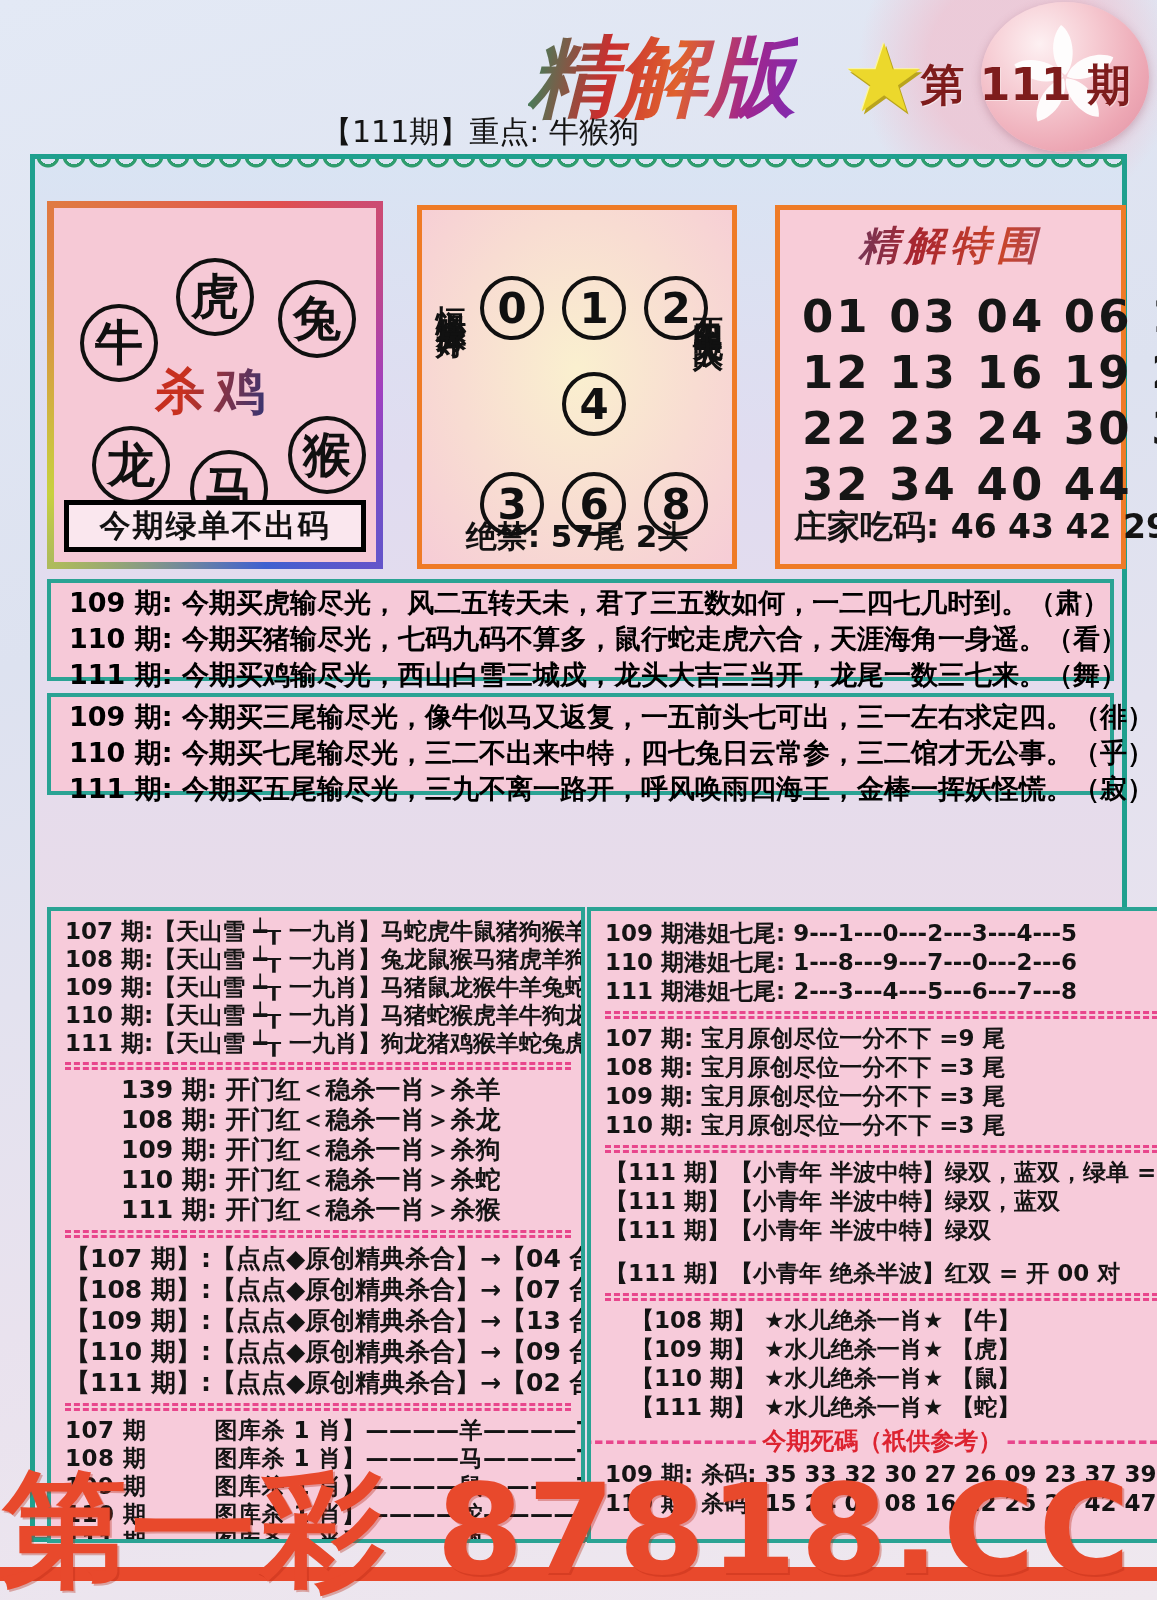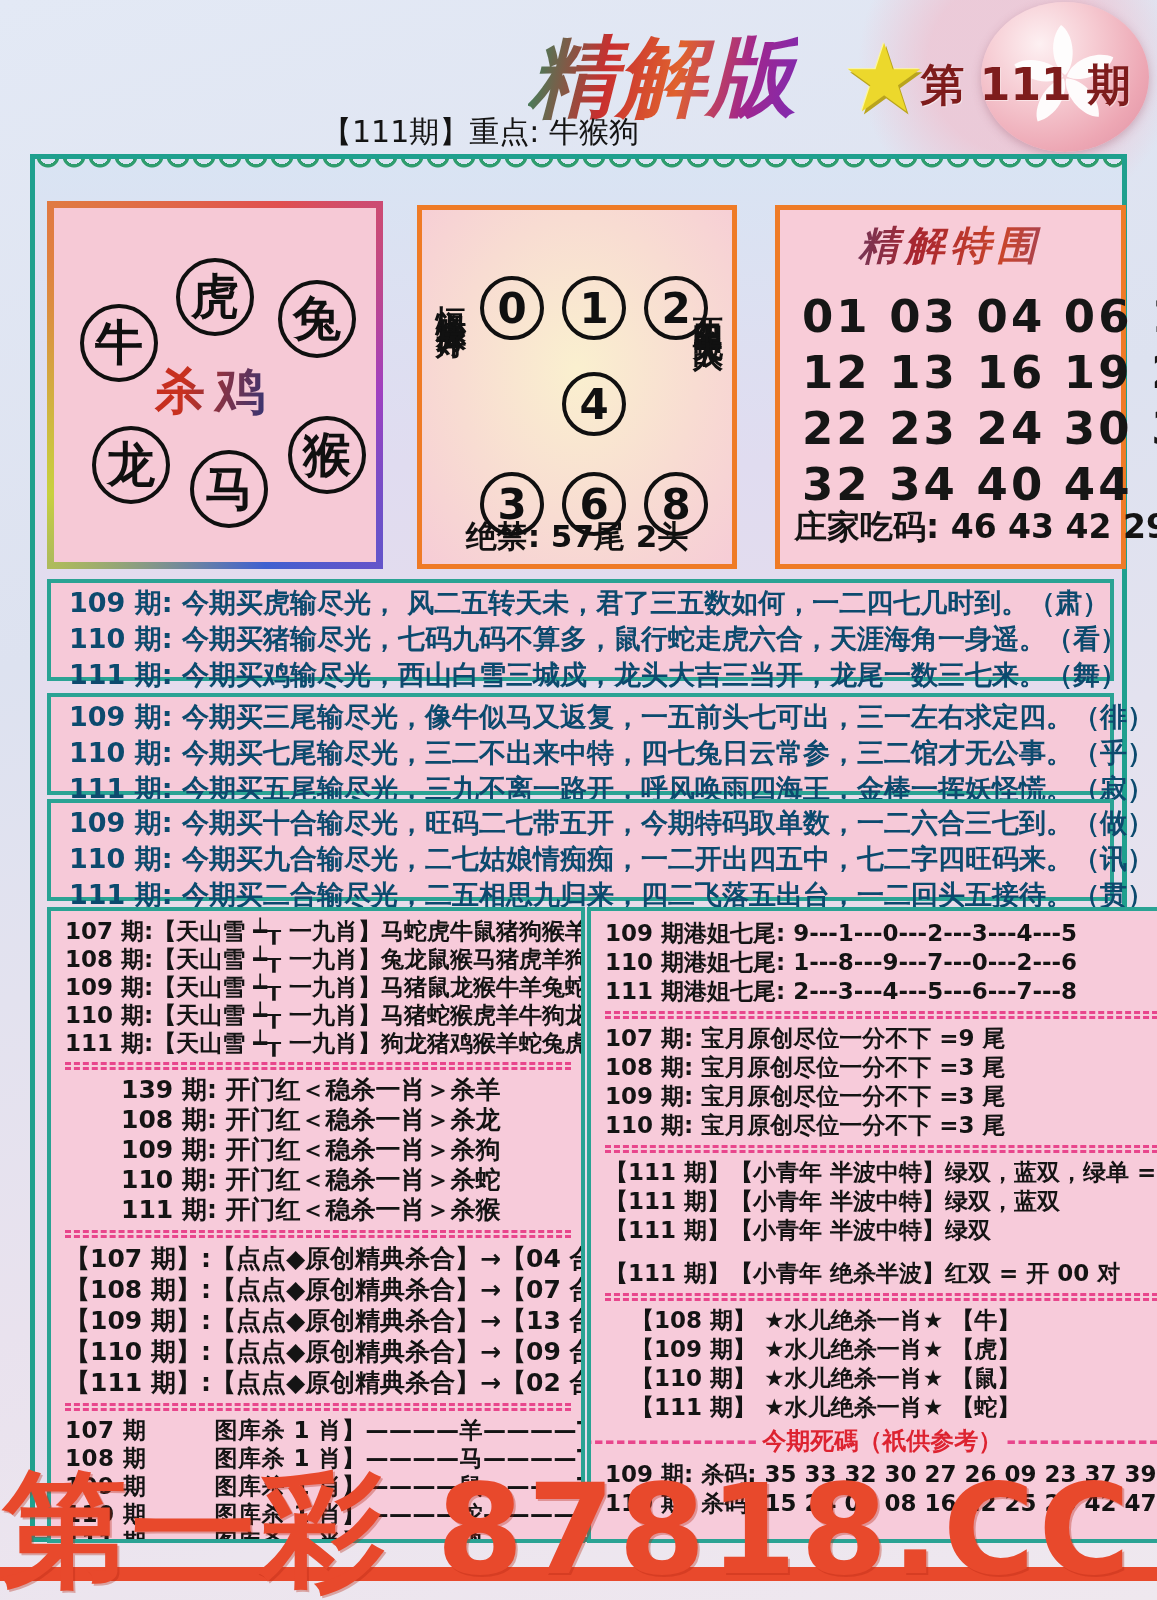--- a/index.html
+++ b/index.html
@@ -117,21 +117,21 @@
     position: absolute; left: 14px; bottom: 14px; font-size: 33px; font-weight: bold; color: #141414;
     white-space: nowrap;
   }
 
   
   .poem-box {
     position: absolute; left: 12px; width: 1067px; height: 102px;
     border: 4px solid #2aa394; background: #f6c9d8;
     display: flex; flex-direction: column; justify-content: space-evenly; padding: 2px 0 2px 18px;
   }
-  .poem-row { font-size: 27px; font-weight: bold; color: #0c4a6e; white-space: nowrap; }
+  .poem-row { font-size: 27px; font-weight: bold; color: #000000; white-space: nowrap; }
 
   
   .col-box {
     position: absolute; top: 748px; height: 636px;
     border: 4px solid #2aa394; background: #f7cbda; overflow: hidden;
   }
   .col-left  { left: 12px;  width: 538px; padding: 6px 0 0 14px; }
   .col-right { left: 552px; width: 585px; padding: 8px 0 0 14px; }
   .crow { font-size: 23px; font-weight: bold; color: #141414; white-space: nowrap; line-height: 28px; }
   .crow.indent1 { padding-left: 56px; font-size: 25px; line-height: 30px; }
@@ -196,20 +196,21 @@
     <div class="wave-strip"></div>
 
     <div class="zodiac-box">
       <div class="zcircle" style="left:26px; top:96px;">牛</div>
       <div class="zcircle" style="left:122px; top:50px;">虎</div>
       <div class="zcircle" style="left:224px; top:72px;">兔</div>
       <div class="kill-label">杀鸡</div>
       <div class="zcircle" style="left:38px; top:218px;">龙</div>
       <div class="zcircle" style="left:136px; top:242px;">马</div>
       <div class="zcircle" style="left:234px; top:208px;">猴</div>
+      <div class="green-note">今期绿单不出码</div>
     </div>
 
     <div class="tail-box">
       <div class="vphrase" style="left:8px; top:72px;">恒心锻炼身体好</div>
       <div class="vphrase" style="right:4px; top:84px;">西出阳关无故人</div>
       <div class="dcircle" style="left:58px;  top:66px;">0</div>
       <div class="dcircle" style="left:140px; top:66px;">1</div>
       <div class="dcircle" style="left:222px; top:66px;">2</div>
       <div class="dcircle" style="left:140px; top:162px;">4</div>
       <div class="dcircle" style="left:58px;  top:262px;">3</div>
@@ -232,25 +233,20 @@
     <div class="poem-box" style="top:420px;">
       <div class="poem-row">109 期: 今期买虎输尽光， 风二五转天未，君了三五数如何，一二四七几时到。（肃）</div>
       <div class="poem-row">110 期: 今期买猪输尽光，七码九码不算多，鼠行蛇走虎六合，天涯海角一身遥。（看）</div>
       <div class="poem-row">111 期: 今期买鸡输尽光，西山白雪三城戍，龙头大吉三当开，龙尾一数三七来。（舞）</div>
     </div>
     <div class="poem-box" style="top:534px;">
       <div class="poem-row">109 期: 今期买三尾输尽光，像牛似马又返复，一五前头七可出，三一左右求定四。（徘）</div>
       <div class="poem-row">110 期: 今期买七尾输尽光，三二不出来中特，四七兔日云常参，三二馆才无公事。（乎）</div>
       <div class="poem-row">111 期: 今期买五尾输尽光，三九不离一路开，呼风唤雨四海王，金棒一挥妖怪慌。（寂）</div>
     </div>
-    <div class="poem-box" style="top:640px;">
-      <div class="poem-row">109 期: 今期买十合输尽光，旺码二七带五开，今期特码取单数，一二六合三七到。（做）</div>
-      <div class="poem-row">110 期: 今期买九合输尽光，二七姑娘情痴痴，一二开出四五中，七二字四旺码来。（讯）</div>
-      <div class="poem-row">111 期: 今期买二合输尽光，二五相思九归来，四二飞落五出台，一二回头五接待。（贯）</div>
-    </div>
 
     <div class="col-box col-left">
       <div class="crow">107 期:【天山雪 ┷┰ 一九肖】马蛇虎牛鼠猪狗猴羊</div>
       <div class="crow">108 期:【天山雪 ┷┰ 一九肖】兔龙鼠猴马猪虎羊狗</div>
       <div class="crow">109 期:【天山雪 ┷┰ 一九肖】马猪鼠龙猴牛羊兔蛇</div>
       <div class="crow">110 期:【天山雪 ┷┰ 一九肖】马猪蛇猴虎羊牛狗龙</div>
       <div class="crow">111 期:【天山雪 ┷┰ 一九肖】狗龙猪鸡猴羊蛇兔虎</div>
       <div class="divider"></div>
       <div class="crow indent1">139 期: 开门红＜稳杀一肖＞杀羊</div>
       <div class="crow indent1">108 期: 开门红＜稳杀一肖＞杀龙</div>

